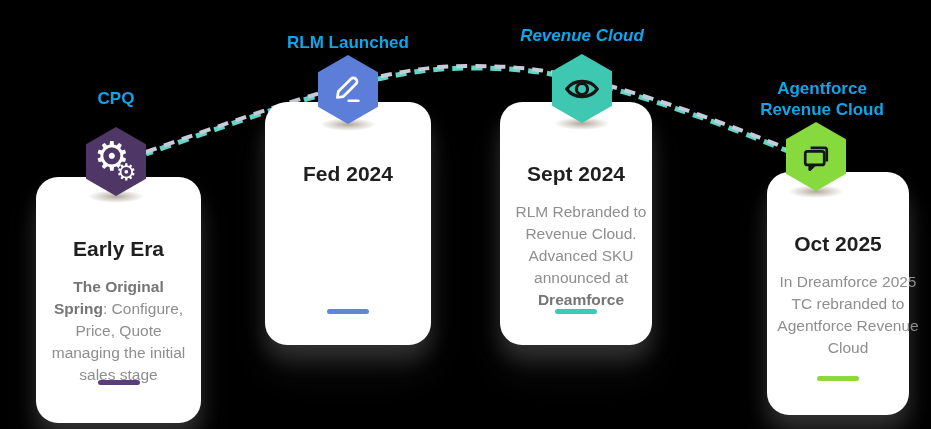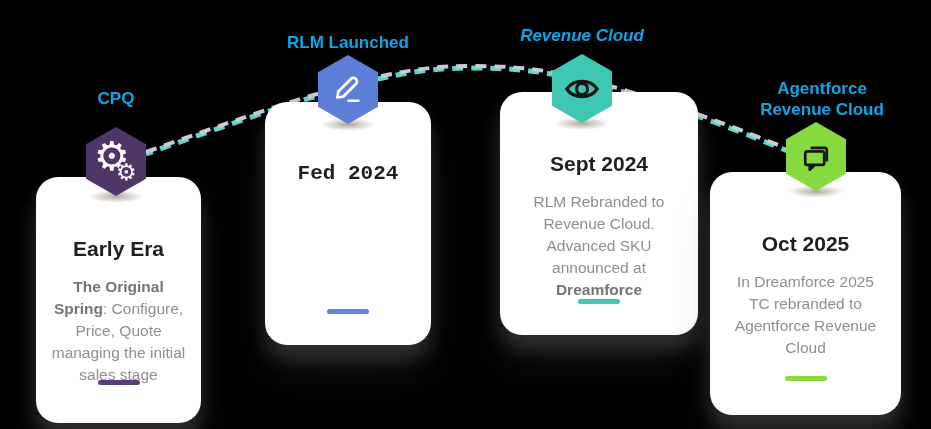--- a/index.html
+++ b/index.html
@@ -11,23 +11,23 @@
   
   .connector { position:absolute; left:0; top:0; z-index:1; }
 
   
   .card {
     position:absolute; z-index:2; background:#ffffff; border-radius:22px;
     box-shadow:0 14px 20px rgba(125,125,125,.30), 0 28px 38px rgba(95,95,95,.18);
     text-align:center; box-sizing:border-box; padding:60px 10px 0 10px;
   }
   .s1 .card { left:36px;  top:177px; width:165px; height:246px; }
-  .s2 .card { left:265px; top:102px; width:166px; height:243px;font-family:Liberation Mono, monospace; }
-  .s3 .card { left:500px; top:92px; width:198px; height:243px; }
-  .s4 .card { left:710px; top:172px; width:191px; height:243px; }
+  .s2 .card { left:265px; top:102px; width:166px; height:243px; }
+  .s3 .card { left:500px; top:102px; width:152px; height:243px; }
+  .s4 .card { left:767px; top:172px; width:142px; height:243px; }
 
   .card h2 { margin:0 0 16px 0; font-size:21px; line-height:1.1; font-weight:700; color:#1f1f1f; }
   .card p  { margin:0 auto; width:142px; font-size:15.5px; line-height:22px; color:#8e8e8e; }
   .card p strong { font-weight:700; color:#757575; }
 
   .bar { position:absolute; left:50%; transform:translateX(-50%);
          width:42px; height:5px; border-radius:3px; }
   .s1 .bar { bottom:38px; }
   .s2 .bar, .s3 .bar { bottom:31px; }
   .s4 .bar { bottom:34px; }

